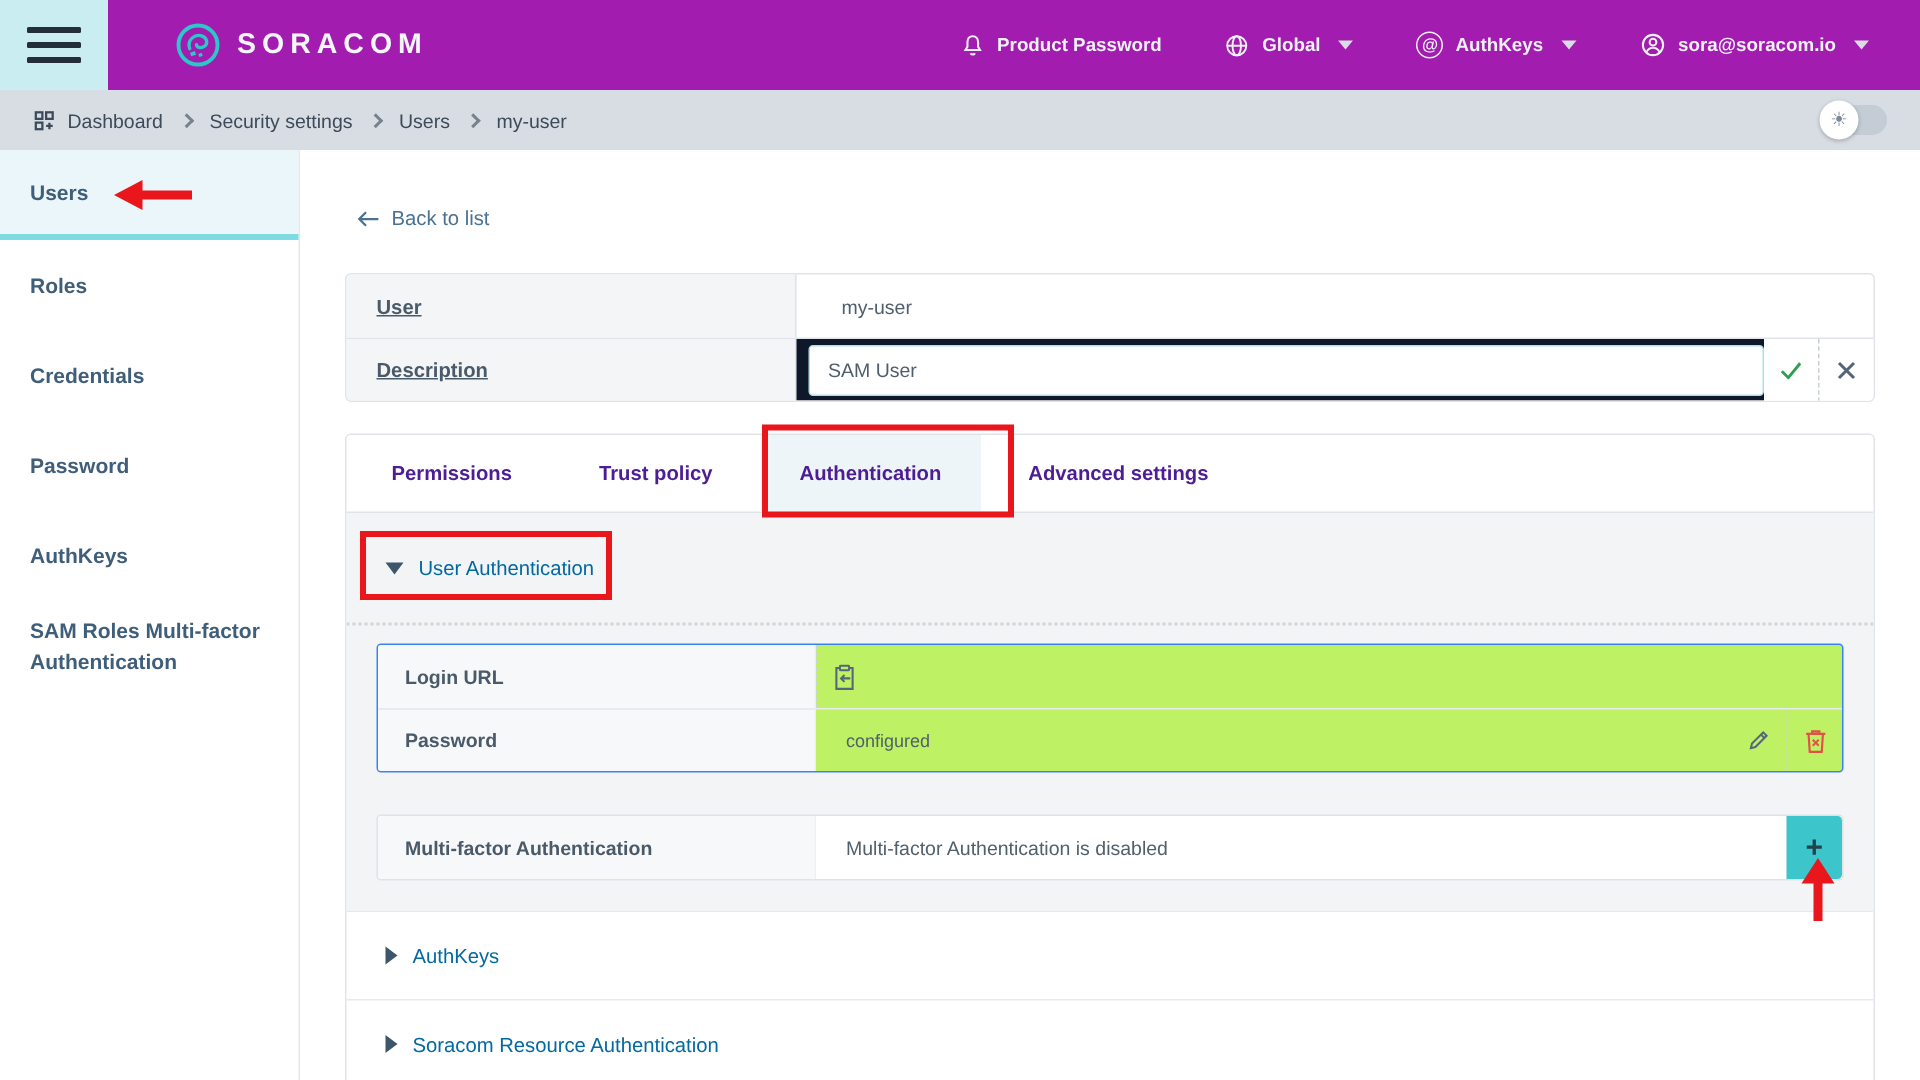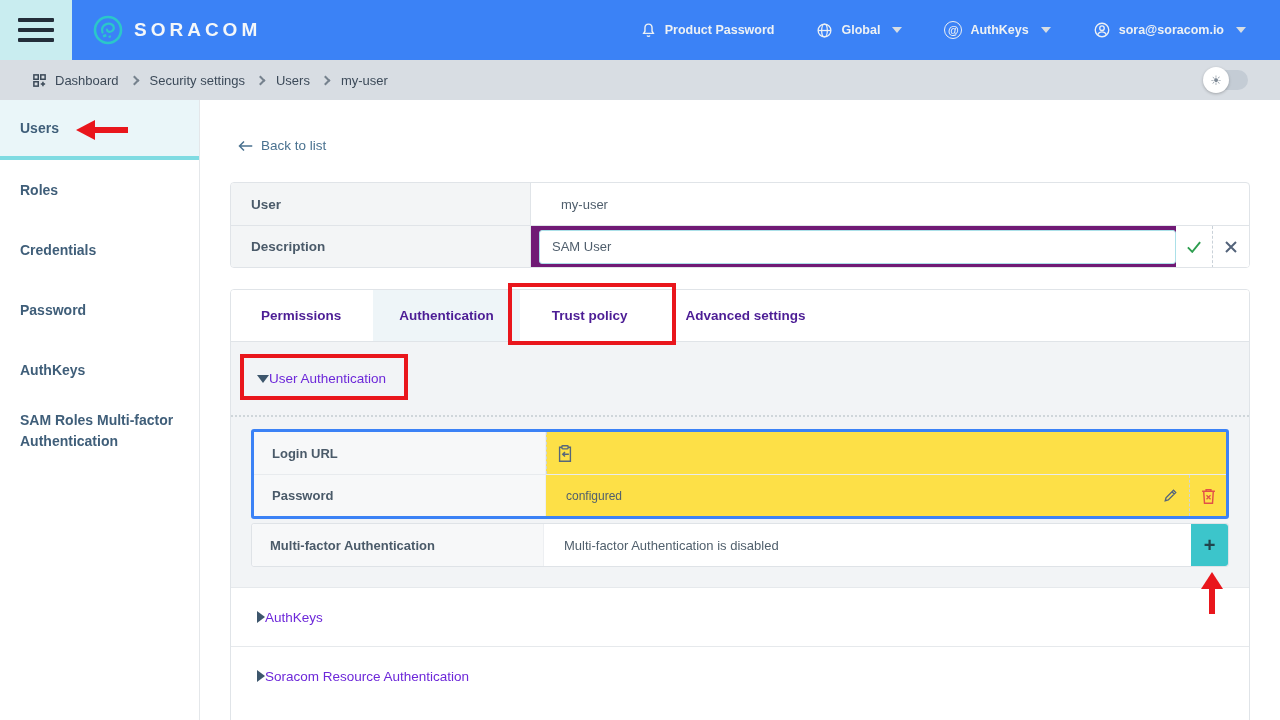--- a/index.html
+++ b/index.html
@@ -1,38 +1,38 @@
 <!DOCTYPE html>
 <html><head>
 <meta charset="utf-8">
 <style>
   * { margin:0; padding:0; box-sizing:border-box; }
   html,body { width:1280px; height:720px; overflow:hidden; background:#fff;
     font-family:"Liberation Sans","DejaVu Sans",sans-serif; }
 
   
   .navbar { position:absolute; left:0; top:0; width:1280px; height:60px;
-    background:#3b82f6; display:flex; align-items:center; }
+    background:#a21caf; display:flex; align-items:center;gap:24px; }
   .hamburger { width:72px; height:60px; background:#C9EDF0; display:flex;
     flex-direction:column; justify-content:center; align-items:center; gap:6px; cursor:pointer; }
   .hamburger i { display:block; width:36px; height:4px; background:#232E3A; border-radius:1px; }
   .brand { display:flex; align-items:center; gap:10px; margin-left:20px; }
   .brand-text { color:#F4F7F9; font-size:19px; font-weight:bold; letter-spacing:4px; }
   .nav-right { margin-left:auto; display:flex; align-items:center; gap:42px; margin-right:34px; }
   .nav-item { display:flex; align-items:center; gap:8px; color:#EDF1F4; font-size:12.5px;
     font-weight:bold; cursor:pointer; }
   .nav-item svg { display:block; }
   .caret { width:0; height:0; border-left:5px solid transparent; border-right:5px solid transparent;
     border-top:6px solid #D7DDE2; margin-left:4px; }
   .at-circle { width:18px; height:18px; border:1.6px solid #EDF1F4; border-radius:50%;
     display:flex; align-items:center; justify-content:center; font-size:11px; font-weight:bold; }
 
   
   .crumbbar { position:absolute; left:0; top:60px; width:1280px; height:40px; background:#D8DDE3;
-    display:flex; align-items:center; padding:0 32px; }
+    display:flex; align-items:center; padding:0 22px; }
   .crumb { color:#3C4A59; font-size:13px; cursor:pointer; }
   .crumb-sep { width:7px; height:7px; border-top:2px solid #76828E; border-right:2px solid #76828E;
     transform:rotate(45deg); margin:0 12px; }
   .grid-icon { margin-right:8px; }
   .toggle { margin-left:auto; position:relative; width:42px; height:20px; background:#C4CCD5;
     border-radius:10px; cursor:pointer; }
   .toggle .knob { position:absolute; left:-3px; top:-3px; width:26px; height:26px; background:#fff;
     border-radius:50%; box-shadow:0 1px 3px rgba(0,0,0,.25); display:flex; align-items:center;
     justify-content:center; font-size:13px; color:#7C8894; }
 
@@ -47,61 +47,61 @@
   
   .main { position:absolute; left:200px; top:100px; width:1080px; height:448px; background:#fff; }
   .back-link { position:absolute; left:38px; top:38px; display:flex; align-items:center; gap:8px;
     color:#4A7290; font-size:13.5px; cursor:pointer; }
 
   .table1 { position:absolute; left:30px; top:82px; width:1020px; border:1px solid #E0E4E8;
     border-radius:4px; overflow:hidden; }
   .t1row { display:flex; height:42px; }
   .t1row + .t1row { border-top:1px solid #E0E4E8; }
   .t1label { width:300px; background:#F3F5F6; border-right:1px solid #E0E4E8; display:flex;
-    align-items:center; padding:0 20px; font-size:13.5px; font-weight:bold; color:#4A5A69; }
+    align-items:center; padding:0 20px; font-size:13.5px; font-weight:bold; color:#4A5A69;text-decoration:underline; }
   .t1value { flex:1; display:flex; align-items:center; padding-left:30px; font-size:13px; color:#4F5E6C; }
   .descrow { height:42px; }
-  .descval { flex:1; background:#701a75; display:flex; align-items:center; padding-left:8px; }
+  .descval { flex:1; background:#0f172a; display:flex; align-items:center; padding-left:8px; }
   .desc-input { width:637px; height:34px; background:#fff; border:1px solid #ABE0E8; border-radius:3px;
     padding:0 12px; font-size:13px; color:#4F5E6C; font-family:inherit; outline:none; }
   .desc-actions { width:73px; height:42px; background:#fff; display:flex; }
   .act-btn { flex:1; display:flex; align-items:center; justify-content:center; cursor:pointer; background:#fff; }
   .act-btn + .act-btn { border-left:1px dashed #C9D1D8; }
 
   
   .tabcard { position:absolute; left:30px; top:189px; width:1020px; height:560px;
     border:1px solid #E0E4E8; border-radius:4px 4px 0 0; overflow:hidden; }
   .tabsrow { height:52px; background:#fff; border-bottom:1px solid #E0E4E8; display:flex;
     align-items:stretch; padding-left:30px; }
   .tab { display:flex; align-items:center; font-size:13.5px; font-weight:bold; color:#4c1d95;
     cursor:pointer; margin-right:58px; }
   .tab.active { background:#EEF5F8; padding:0 26px; margin-left:-26px; margin-right:32px; }
 
   .sect-userauth { background:#F2F4F6; }
   .sect-head { height:75px; display:flex; align-items:center; padding-left:26px;
     border-bottom:2px dotted #CFD6DA; cursor:pointer; }
-  .sect-title { font-size:13.5px; color:#6d28d9; }
+  .sect-title { font-size:13.5px; color:#0369a1; margin-left:10px; }
   .tri-down { width:0; height:0; border-left:6px solid transparent; border-right:6px solid transparent;
     border-top:8px solid #3D566C; }
   .tri-right { width:0; height:0; border-top:6px solid transparent; border-bottom:6px solid transparent;
     border-left:8px solid #3D566C; }
 
   .rowswrap { padding:12px 20px 20px 20px; }
-  .innercard { background:#fde047; border:3px solid #3b82f6; border-radius:3px; overflow:hidden; }
+  .innercard { background:#bef264; border:1px solid #3b82f6; border-radius:3px; overflow:hidden; }
   .irow { display:flex; height:42px; align-items:stretch; }
   .irow + .irow { border-top:1px solid #E8EBEE; }
   .ilabel { width:292px; background:#F7F8F9; border-right:1px solid #EDEFF2; display:flex;
     align-items:center; padding:0 18px; font-size:13px; font-weight:bold; color:#4A5A69; }
   .ivalue { flex:1; display:flex; align-items:center; padding-left:20px; font-size:12px; color:#51606D; }
   .mono { font-family:"DejaVu Sans Mono","Liberation Mono",monospace; font-size:12.5px; color:#54616E; }
   .icell { width:37px; display:flex; align-items:center; justify-content:center;
     border-left:1px dashed #CDD4DA; cursor:pointer; }
   .icell.nodash { border-left:none; }
 
-  .mfacard { margin-top:4px; height:44px; display:flex; background:#fff;
+  .mfacard { margin-top:28px; height:44px; display:flex; background:#fff;
     border:1px solid #DFE3E7; border-radius:3px; position:relative; }
   .mfalabel { width:292px; background:#F7F8F9; border-right:1px solid #EDEFF2; display:flex;
     align-items:center; padding:0 18px; font-size:13px; font-weight:bold; color:#4A5A69; border-radius:3px 0 0 3px; }
   .mfaval { flex:1; display:flex; align-items:center; padding-left:20px; font-size:13px; color:#51606D; }
   .plusbtn { width:37px; background:#3CC5CB; color:#21444C; font-size:20px; font-weight:bold;
     display:flex; align-items:center; justify-content:center; border-radius:0 3px 3px 0; cursor:pointer; }
 
   .collapsed-sect { height:59px; background:#fff; border-top:1px solid #E6E9EC; display:flex;
     align-items:center; padding-left:26px; cursor:pointer; }
   .collapsed-sect:first-of-type { border-top:none; }
@@ -232,22 +232,22 @@
               <path d="M1 1l10 10M11 1 1 11"></path>
             </svg>
         </div>
       </div>
     </div>
   </div>
 
   <div class="tabcard">
     <div class="tabsrow">
       <div class="tab">Permissions</div>
+      <div class="tab">Trust policy</div>
       <div class="tab active">Authentication</div>
-      <div class="tab">Trust policy</div>
       <div class="tab">Advanced settings</div>
     </div>
 
     <div class="sect-userauth">
       <div class="sect-head">
         <span class="tri-down"></span>
         <span class="sect-title">User Authentication</span>
       </div>
 
       <div class="rowswrap">

